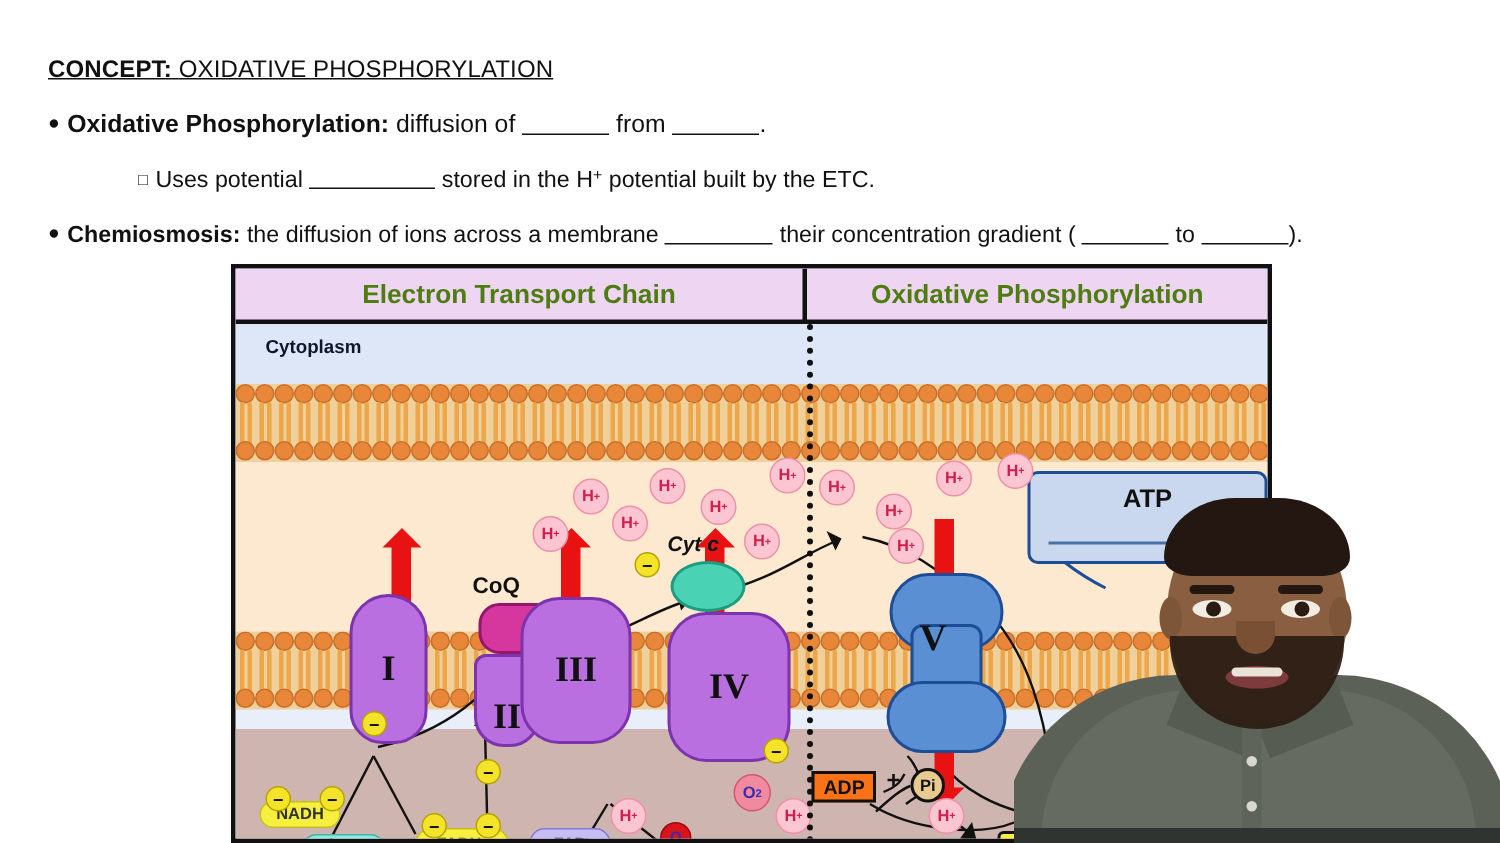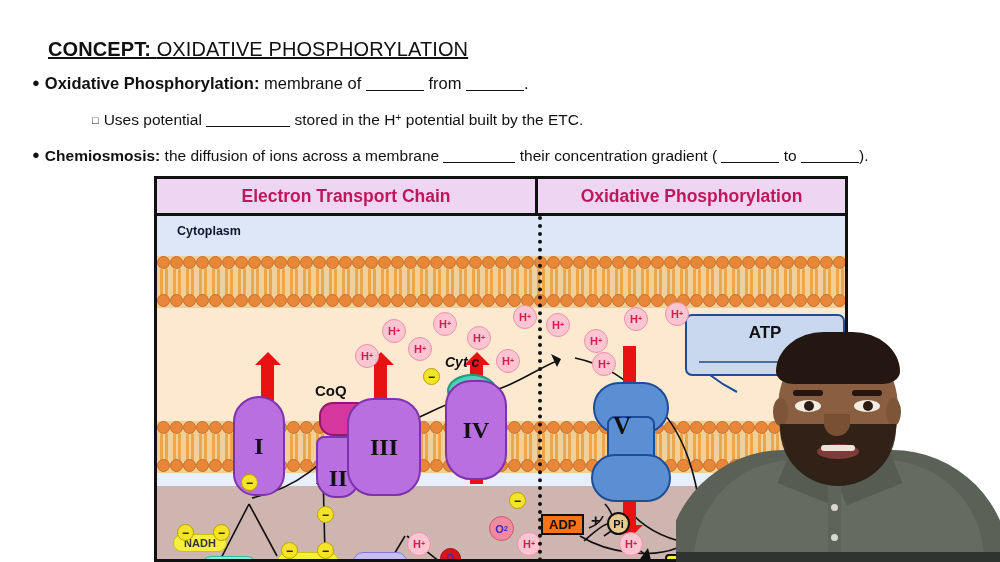--- a/index.html
+++ b/index.html
@@ -2,21 +2,21 @@
 <html><head>
 <meta charset="utf-8">
 <style>
   html,body{margin:0;padding:0;}
   body{
     width:1000px;height:562px;overflow:hidden;background:#ffffff;
     font-family:"Liberation Sans",sans-serif;color:#111;position:relative;
   }
   
   #notes{position:absolute;left:0;top:0;width:1000px;height:172px;}
-  .concept-line{position:absolute;left:48px;top:38px;font-size:20px;letter-spacing:.1px;white-space:nowrap;}
+  .concept-line{position:absolute;left:32px;top:38px;font-size:16px;letter-spacing:.1px;white-space:nowrap;}
   .concept-line .kw{font-weight:bold;text-decoration:underline;}
   .concept-line .rest{text-decoration:underline;}
   .bullet1{position:absolute;left:32px;top:74px;font-size:16.5px;white-space:nowrap;}
   .bullet1 .dot{font-size:13px;vertical-align:2px;margin-right:5px;}
   .bullet1 b{font-weight:bold;}
   .sub-bullet{position:absolute;left:92px;top:111px;font-size:15.5px;white-space:nowrap;}
   .sub-bullet .sq{font-size:11px;vertical-align:1px;margin-right:5px;}
   .bullet2{position:absolute;left:32px;top:147px;font-size:15.5px;white-space:nowrap;}
   .bullet2 .dot{font-size:13px;vertical-align:2px;margin-right:5px;}
   .bullet2 b{font-weight:bold;}
@@ -24,21 +24,21 @@
   sup{font-size:.68em;vertical-align:.42em;}
   sub{font-size:.68em;vertical-align:-.18em;}
 
   
   #diagram{
     position:absolute;left:154px;top:176px;width:694px;height:386px;
     border:3px solid #111;box-sizing:border-box;background:#e8eefa;overflow:hidden;
   }
   .hdr-row{position:absolute;left:0;top:0;width:100%;height:37px;display:flex;}
   .hdr{background:#eed5f2;border-bottom:3px solid #111;display:flex;align-items:center;justify-content:center;
-       font-weight:bold;font-size:17.5px;color:#be185d;box-sizing:border-box;}
+       font-weight:bold;font-size:17.5px;color:#4d7c0f;box-sizing:border-box;}
   .hdr.left{width:381px;border-right:3px solid #111;}
   .hdr.right{flex:1;}
   .stage{position:absolute;left:0;top:37px;width:100%;height:346px;}
   .cyto{position:absolute;left:0;top:0;width:100%;height:40px;background:#dde7f7;}
   .cyto-lbl{position:absolute;left:20px;top:8px;font-size:12.5px;font-weight:bold;color:#0f172a;}
   .ims{position:absolute;left:0;top:92px;width:100%;height:113px;background:#fde9cf;}
   .ims-lbl{position:absolute;left:14px;top:96px;width:120px;text-align:center;font-size:12.5px;font-weight:bold;line-height:14px;color:#111;}
   .matrix{position:absolute;left:0;top:270px;width:100%;height:76px;background:#cfb5b0;}
   
   .memb{position:absolute;left:0;width:100%;height:52px;background:#f0d09a;overflow:hidden;}
@@ -128,21 +128,21 @@
 <body>
 
 <div id="notes">
 
   <div class="concept-line">
     <span class="kw">CONCEPT:</span><span class="rest">&nbsp;</span><span class="rest">OXIDATIVE PHOSPHORYLATION</span>
   </div>
 
   <div class="bullet1">
     <span class="dot">●</span><b>Oxidative Phosphorylation:</b>
-    <span>membrane of</span>
+    <span>diffusion of</span>
     <span class="blank" style="width:58px;"></span>
     <span>from</span>
     <span class="blank" style="width:58px;"></span><span>.</span>
   </div>
 
   <div class="sub-bullet">
     <span class="sq">□</span><span>Uses potential</span>
     <span class="blank" style="width:84px;"></span>
     <span>stored in the H</span><sup>+</sup>
     <span>potential built by the ETC.</span>
@@ -560,21 +560,21 @@
     <div class="coq" style="left:162px;top:186px;width:50px;height:30px;"></div>
     <div class="coq-lbl" style="left:158px;top:166px;">CoQ</div>
 
     <div class="cx" style="left:190px;top:182px;width:74px;height:98px;border-radius:26px;">
       <span class="rn">III</span>
     </div>
 
     <div class="cytc" style="left:290px;top:158px;width:46px;height:30px;"></div>
     <div class="cytc-lbl" style="left:288px;top:138px;">Cyt c</div>
 
-    <div class="cx" style="left:288px;top:164px;width:62px;height:100px;border-radius:26px;">
+    <div class="cx" style="left:288px;top:192px;width:82px;height:100px;border-radius:26px;">
       <span class="rn">IV</span>
     </div>
 
     <div class="cx5" style="left:436px;top:166px;width:76px;height:52px;border-radius:26px;"></div>
     <div class="cx5" style="left:450px;top:200px;width:48px;height:52px;border-radius:8px;"></div>
     <div class="cx5" style="left:434px;top:238px;width:80px;height:48px;border-radius:26px;"></div>
     <div class="cx5" style="left:0;top:0;width:0;height:0;border:0;background:none;">
       <span class="rn" style="left:456px;top:196px;">V</span>
     </div>
 

